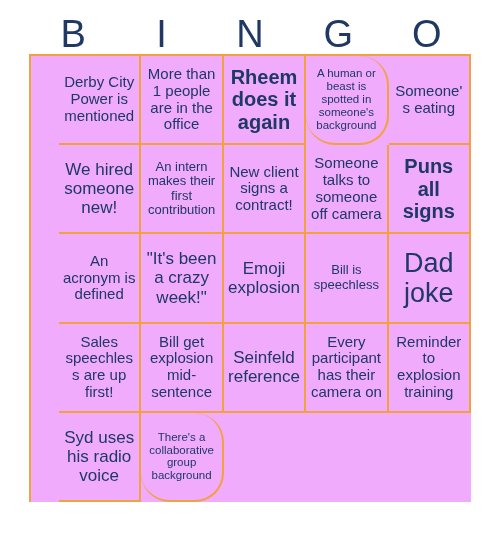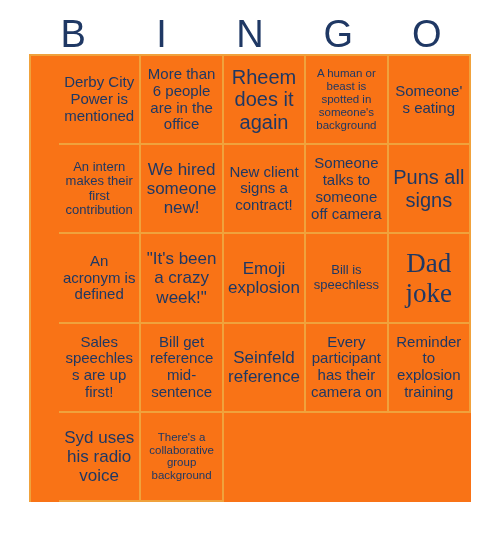--- a/index.html
+++ b/index.html
@@ -47,21 +47,21 @@
   #bingo-grid {
     width: 442px;
     height: 448px;
     margin: 0 auto;
     display: grid;
     grid-template-columns: repeat(5, 1fr);
     grid-template-rows: repeat(5, 1fr);
     border-top: 2px solid #f0a23c;
     border-left: 2px solid #f0a23c;
     box-sizing: border-box;
-    background: #f97316;
+    background: #f0abfc;
     padding-left: 28px;
   }
   .bingo-cell {
     border-right: 2px solid #f0a23c;
     border-bottom: 2px solid #f0a23c;
     box-sizing: border-box;
     display: flex;
     align-items: center;
     justify-content: center;
     text-align: center;
@@ -71,62 +71,62 @@
     overflow: hidden;
     word-wrap: break-word;
     hyphens: none;
   }
   .bingo-cell .cell-text {
     display: block;
     width: 100%;
   }
 
   
-  .fs-xs  { font-size: 11.5px; }
+  .fs-xs  { font-size: 11.5px; border-radius: 29px; }
   .fs-s   { font-size: 13px; }
   .fs-m   { font-size: 15px; }
   .fs-l   { font-size: 17px; }
-  .fs-xl  { font-size: 20px; }
-  .fs-xxl { font-size: 27px; font-family: Liberation Serif, serif; }
+  .fs-xl  { font-size: 20px; font-weight: bold; }
+  .fs-xxl { font-size: 27px; }
 </style>
 </head>
 <body>
 
 <div id="bingo-card">
 
   <div id="bingo-header">
     <div class="header-letter">B</div>
     <div class="header-letter">I</div>
     <div class="header-letter">N</div>
     <div class="header-letter">G</div>
     <div class="header-letter">O</div>
   </div>
 
   <div id="bingo-grid">
     <div class="bingo-cell fs-m">
         <span class="cell-text">Derby City Power is mentioned</span>
       </div>
     <div class="bingo-cell fs-m">
-        <span class="cell-text">More than 6 people are in the office</span>
+        <span class="cell-text">More than 1 people are in the office</span>
       </div>
     <div class="bingo-cell fs-xl">
         <span class="cell-text">Rheem does it again</span>
       </div>
     <div class="bingo-cell fs-xs">
         <span class="cell-text">A human or beast is spotted in someone's background</span>
       </div>
 
     <div class="bingo-cell fs-m">
         <span class="cell-text">Someone's eating</span>
       </div>
+    <div class="bingo-cell fs-l">
+        <span class="cell-text">We hired someone new!</span>
+      </div>
     <div class="bingo-cell fs-s">
         <span class="cell-text">An intern makes their first contribution</span>
-      </div>
-    <div class="bingo-cell fs-l">
-        <span class="cell-text">We hired someone new!</span>
       </div>
     <div class="bingo-cell fs-m">
         <span class="cell-text">New client signs a contract!</span>
       </div>
     <div class="bingo-cell fs-m">
         <span class="cell-text">Someone talks to someone off camera</span>
       </div>
 
     <div class="bingo-cell fs-xl">
         <span class="cell-text">Puns all signs</span>
@@ -144,21 +144,21 @@
         <span class="cell-text">Bill is speechless</span>
       </div>
 
     <div class="bingo-cell fs-xxl">
         <span class="cell-text">Dad joke</span>
       </div>
     <div class="bingo-cell fs-m">
         <span class="cell-text">Sales speechless are up first!</span>
       </div>
     <div class="bingo-cell fs-m">
-        <span class="cell-text">Bill get reference mid-sentence</span>
+        <span class="cell-text">Bill get explosion mid-sentence</span>
       </div>
     <div class="bingo-cell fs-l">
         <span class="cell-text">Seinfeld reference</span>
       </div>
 
     <div class="bingo-cell fs-m">
         <span class="cell-text">Every participant has their camera on</span>
       </div>
     <div class="bingo-cell fs-m">
         <span class="cell-text">Reminder to explosion training</span>

